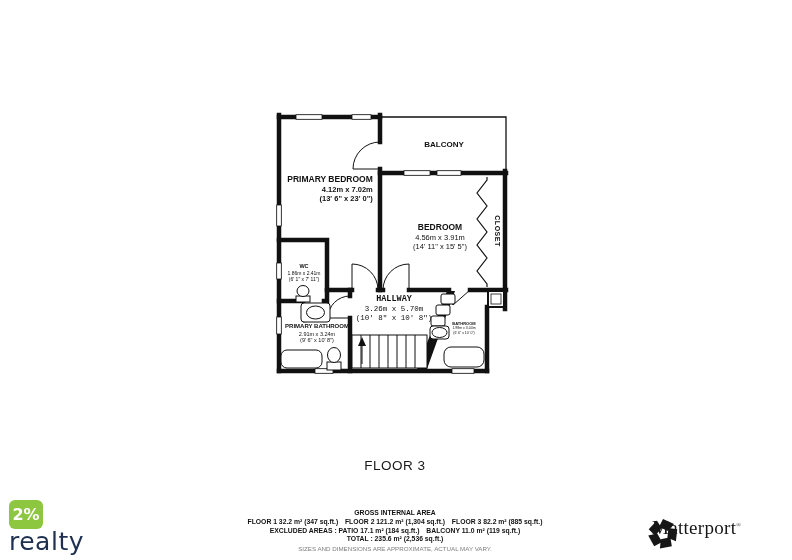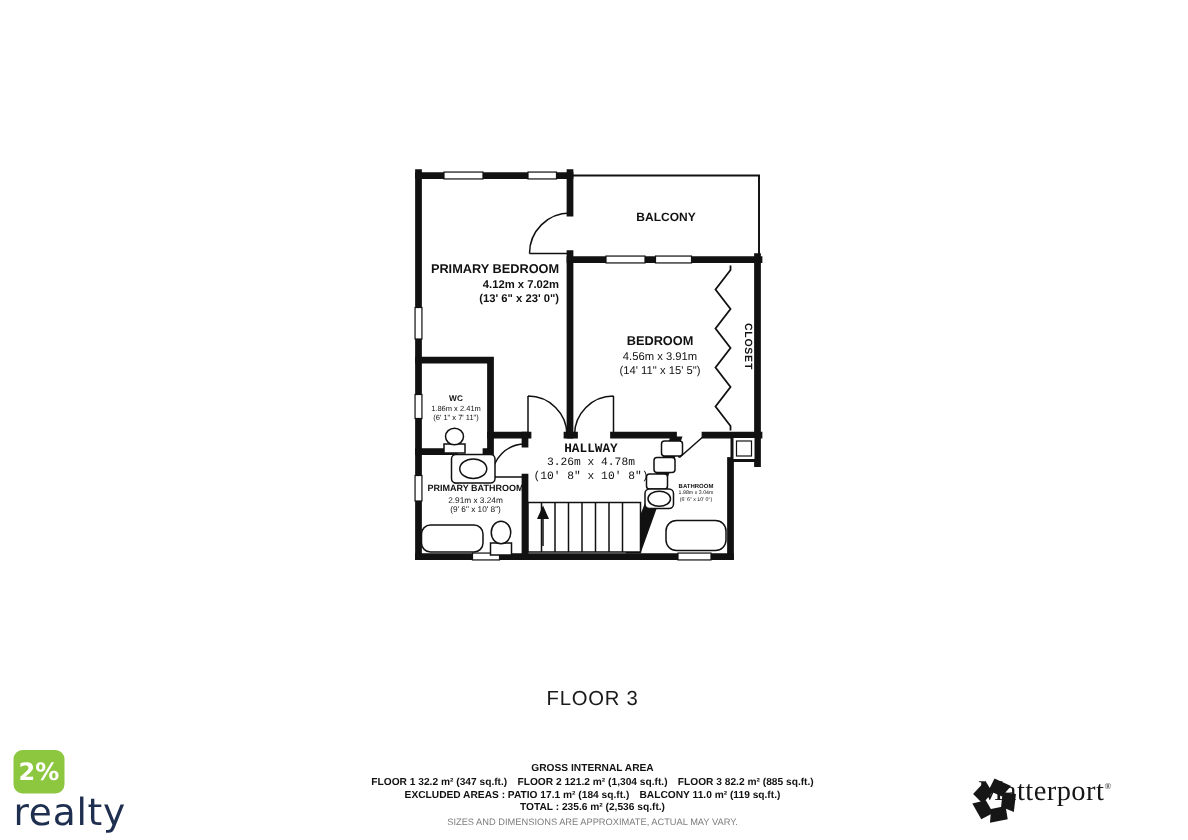--- a/index.html
+++ b/index.html
@@ -129,21 +129,21 @@
   <div class="lbl lbl-closet">CLOSET</div>
 
   <div class="lbl lbl-wc">
     <div class="rname">WC</div>
     <div class="dim">1.86m x 2.41m</div>
     <div class="dim">(6' 1" x 7' 11")</div>
   </div>
 
   <div class="lbl lbl-hallway">
     <div class="rname">HALLWAY</div>
-    <div class="dim">3.26m x 4.78m</div>
+    <div class="dim">3.26m x 5.70m</div>
     <div class="dim">(10' 8" x 10' 8")</div>
   </div>
 
   <div class="lbl lbl-primary-bathroom">
     <div class="rname">PRIMARY BATHROOM</div>
     <div class="dim">2.91m x 3.24m</div>
     <div class="dim">(9' 6" x 10' 8")</div>
   </div>
 
   <div class="lbl lbl-bathroom">

